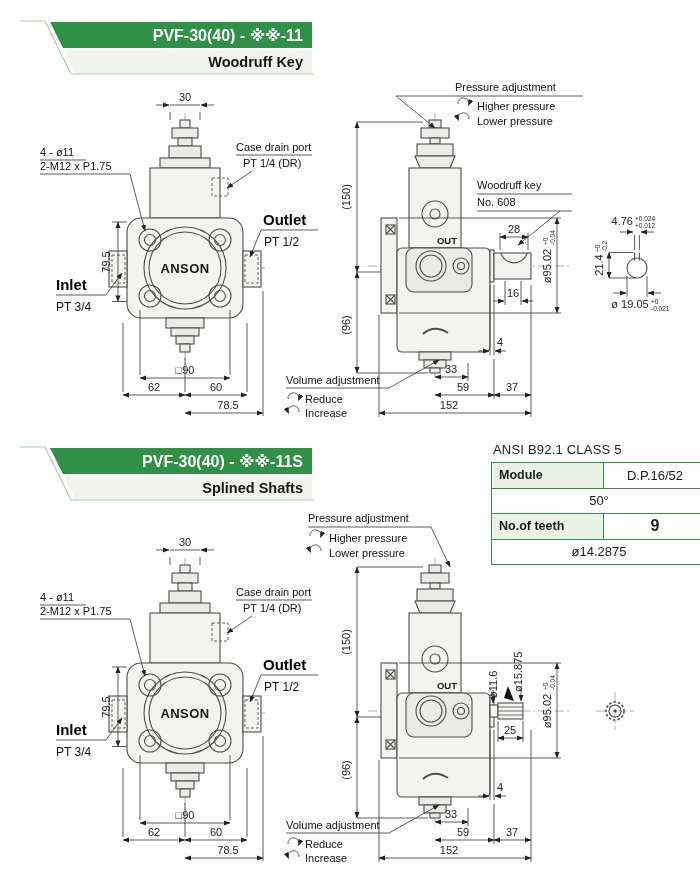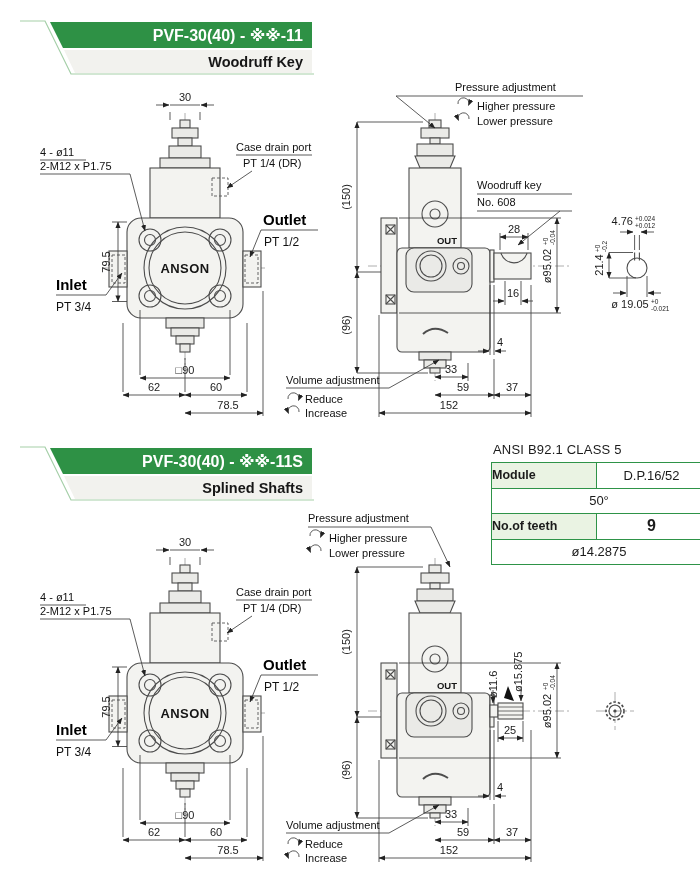--- a/index.html
+++ b/index.html
@@ -26,21 +26,21 @@
   .outt{font-size:9.5px;font-weight:bold;fill:#151515;}
   .bannertxt{font-size:16px;font-weight:bold;fill:#ffffff;}
   .bannersub{font-size:14.5px;font-weight:bold;fill:#161616;}
   
   .tbl-wrap{left:491px;top:442px;width:216px;}
   .tbl-title{font-size:13px;color:#1b1b1b;margin:0 0 5px 2px;letter-spacing:.2px;}
   .tbl{border:1.6px solid #2e9348;}
   .tr{display:flex;height:24.5px;border-top:1.6px solid #2e9348;}
   .tr:first-child{border-top:none;}
   .td{display:flex;align-items:center;}
-  .td.l{width:104px;background:#eaf3e3;font-weight:bold;font-size:12.5px;color:#1b1b1b;padding-left:0;border-right:1.6px solid #2e9348;}
+  .td.l{width:104px;background:#eaf3e3;font-weight:bold;font-size:12.5px;color:#1b1b1b;padding-left:7px;border-right:1.6px solid #2e9348;}
   .td.v{flex:1;justify-content:center;font-size:13px;color:#1b1b1b;}
   .td.v.big{font-size:16px;font-weight:bold;}
   .tolstack{display:inline-flex;flex-direction:column;font-size:8px;line-height:1.05;margin-left:3px;text-align:left;}
 </style>
 </head>
 <body>
 
 <svg class="abs" style="left:0;top:14px" width="700" height="64" viewBox="0 0 700 64">
   <polyline points="20,7 45,7 71,60 314,60" fill="none" stroke="#a5cfa8" stroke-width="1.2"></polyline>
   <polygon points="50,8 312,8 312,34 63,34" fill="#2e9145"></polygon>

